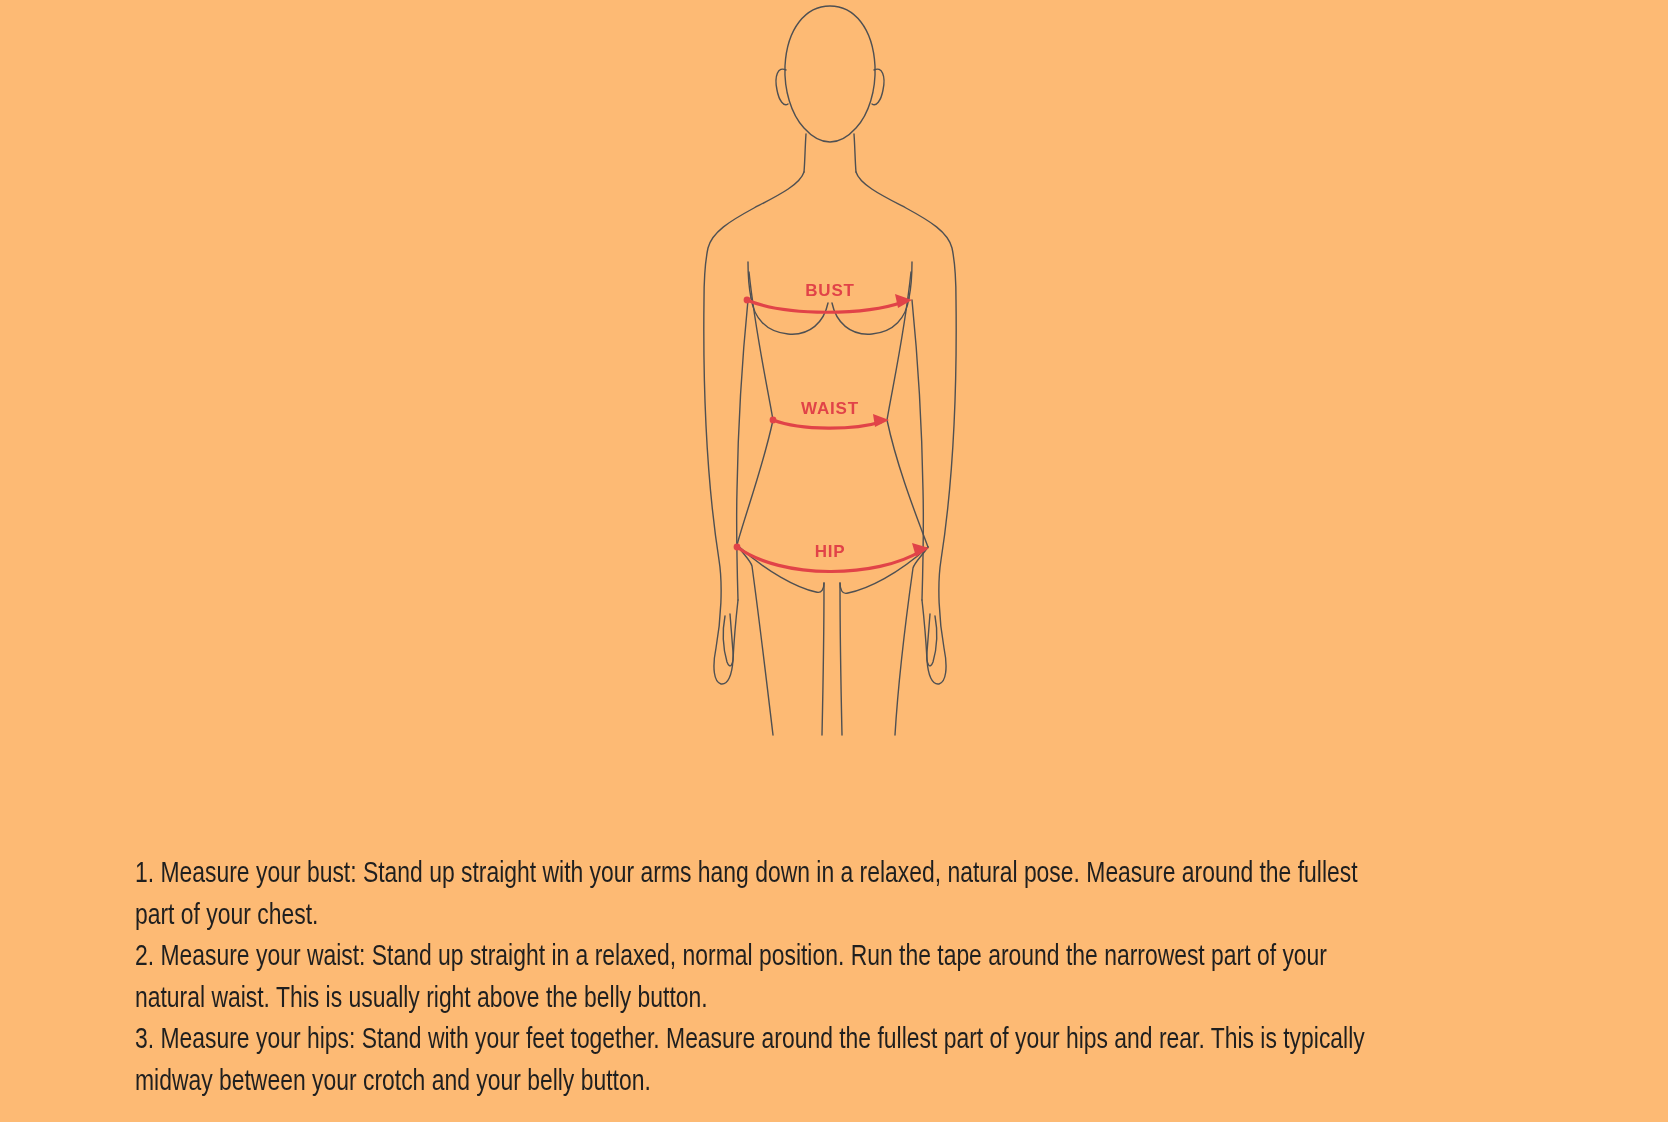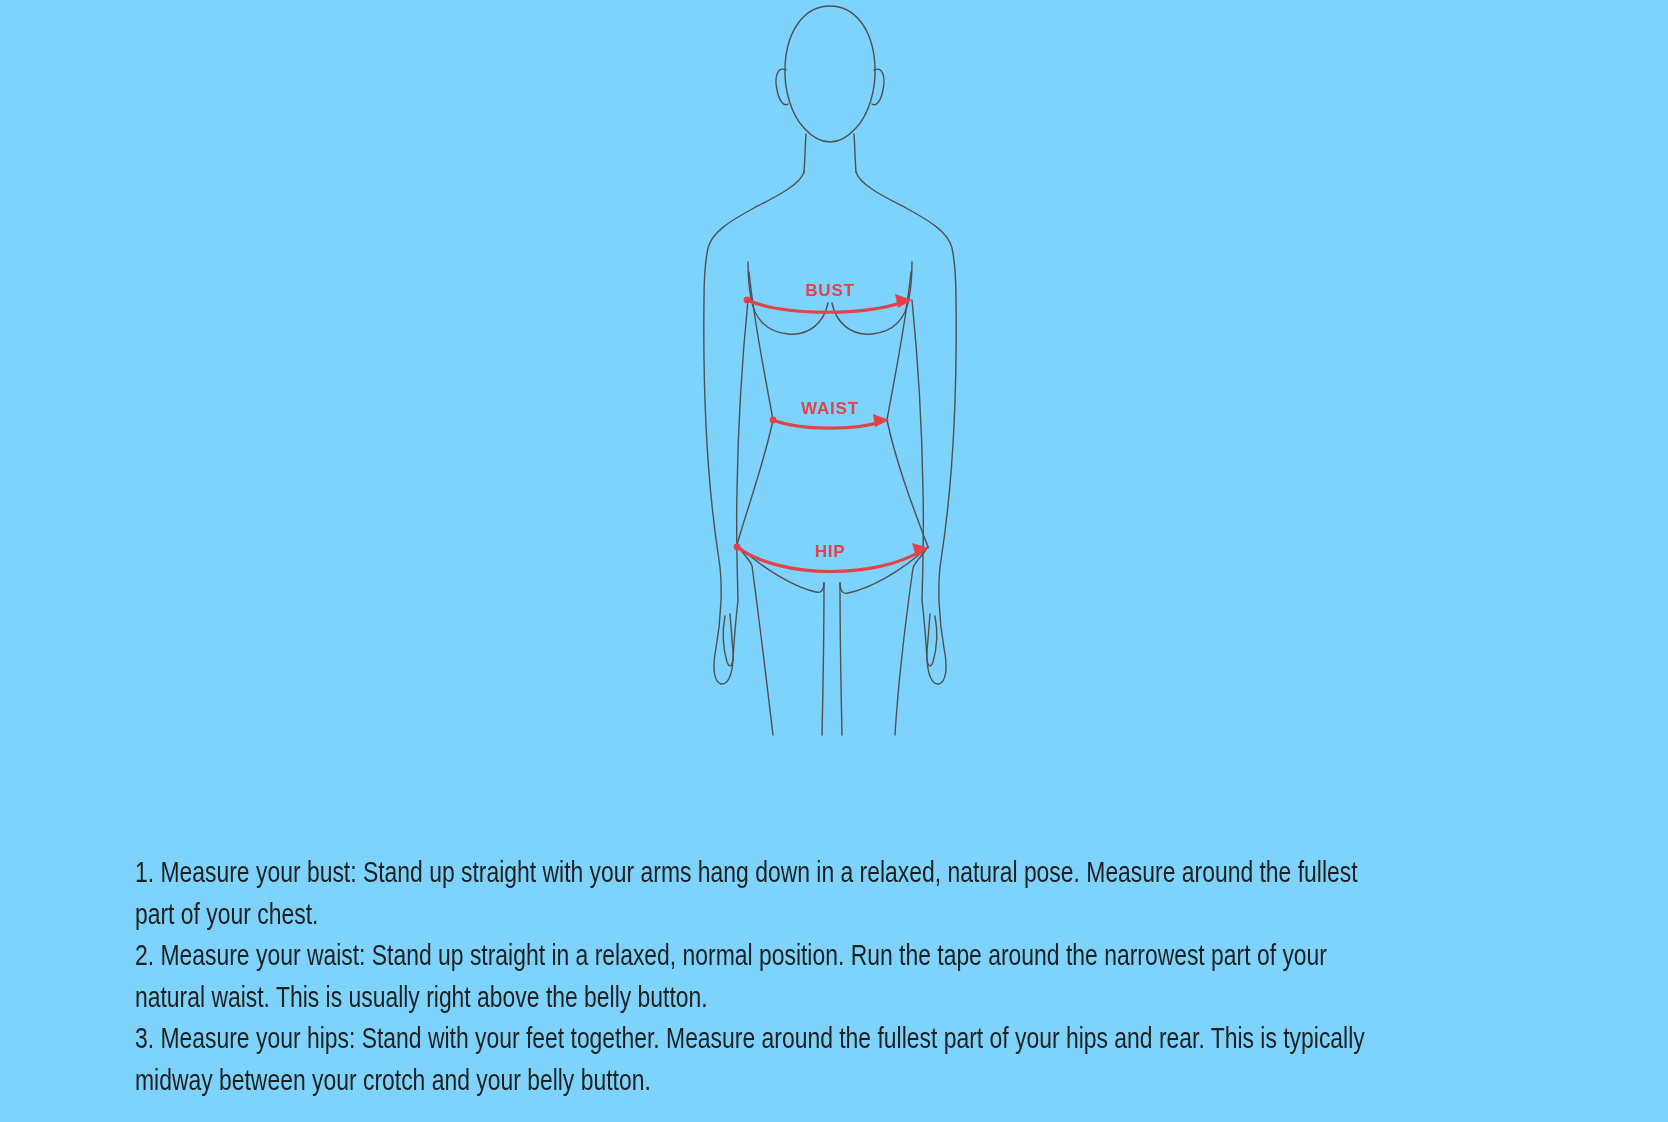--- a/index.html
+++ b/index.html
@@ -1,19 +1,19 @@
 <!DOCTYPE html>
 <html><head>
 <meta charset="utf-8">
 <style>
   html,body{margin:0;padding:0;background:#ffffff;}
   #canvas{
     position:relative;
     width:1668px;height:1122px;
-    background:#7dd3fc;
+    background:#fdba74;
     overflow:hidden;
     font-family:"Liberation Sans", sans-serif;
   }
   #figure-wrap{
     position:absolute;
     left:692px;top:0px;
     width:276px;height:740px;
   }
   #figure-wrap svg{display:block;width:276px;height:740px;}
   .body-line{fill:none;stroke:#4f5052;stroke-width:1.4;stroke-linecap:round;stroke-linejoin:round;}

